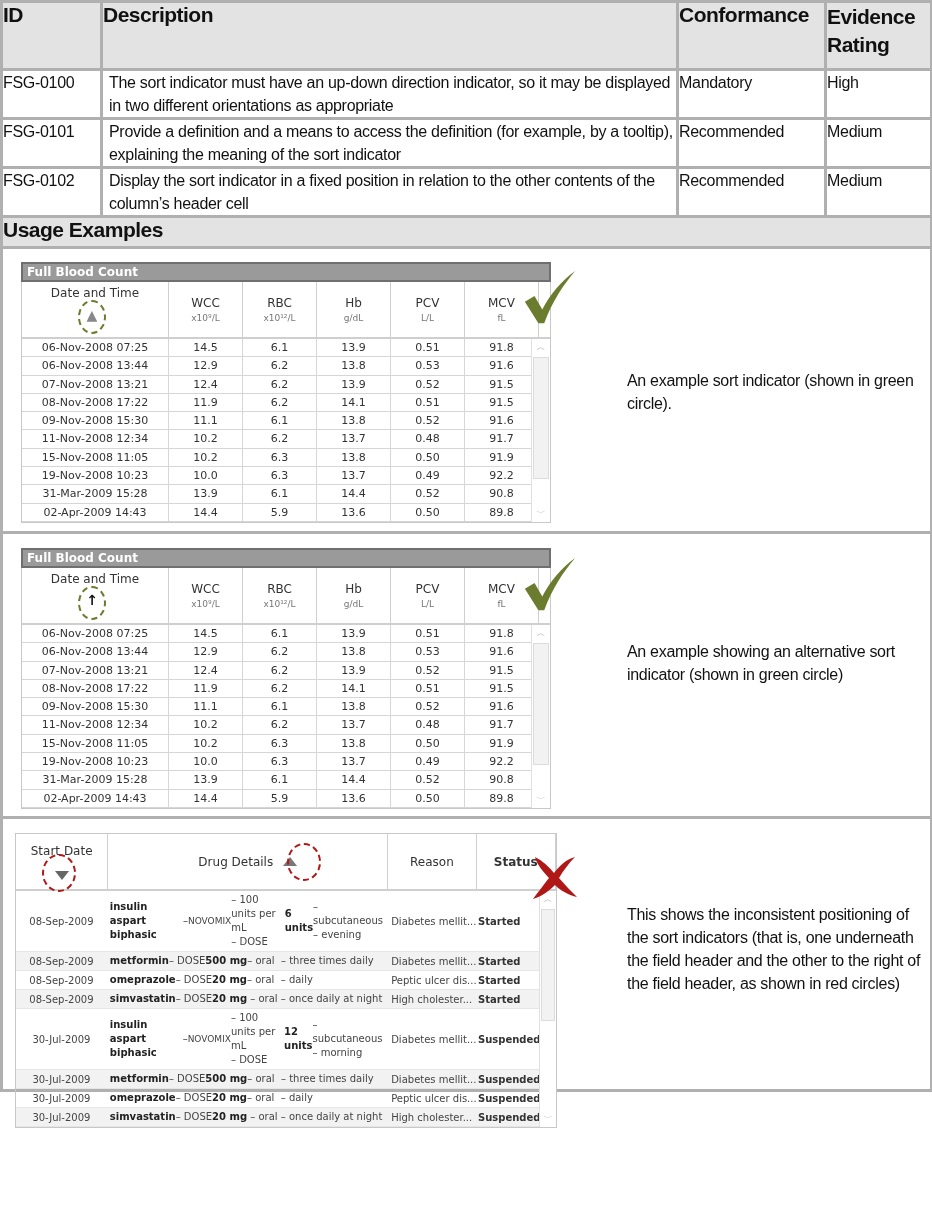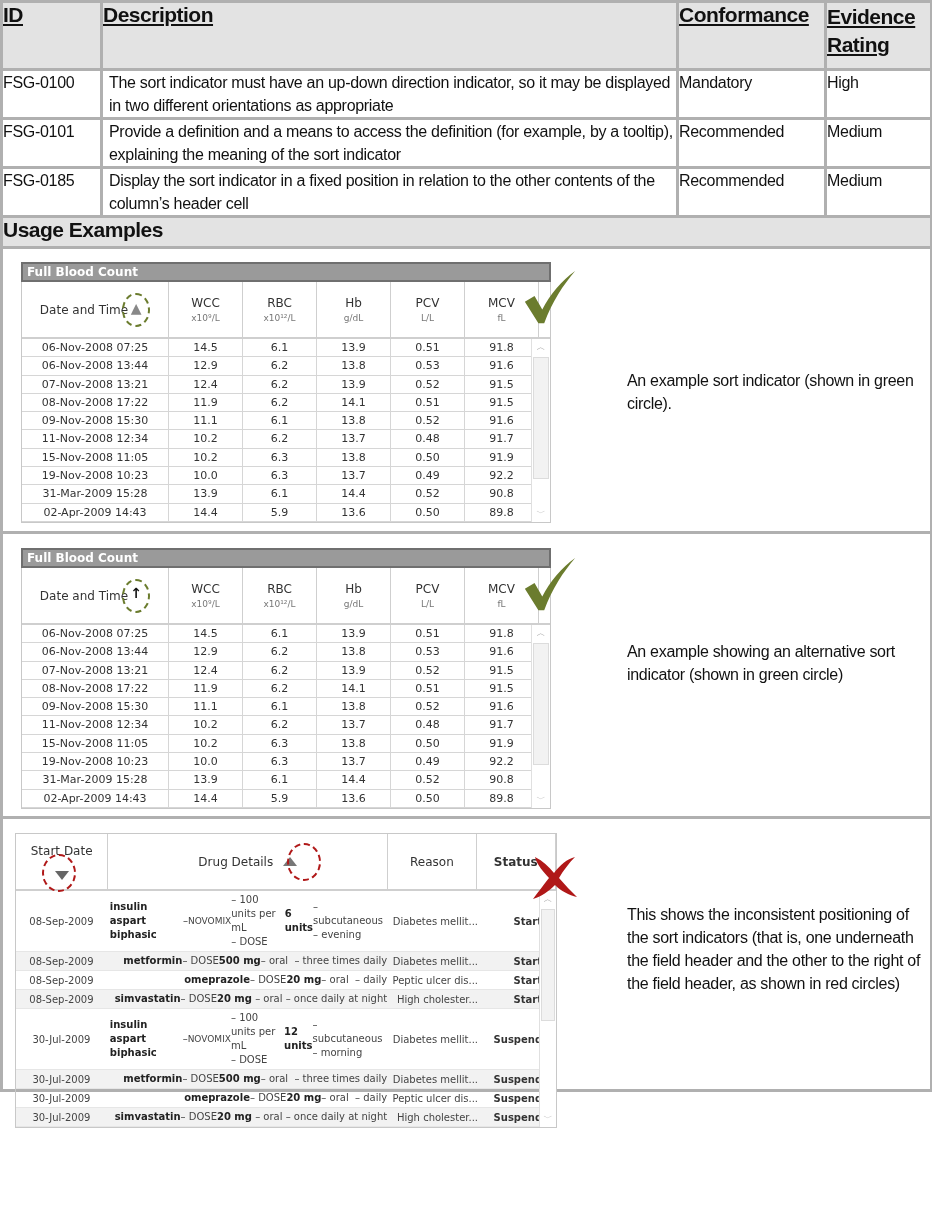--- a/index.html
+++ b/index.html
@@ -1,39 +1,39 @@
 <!DOCTYPE html>
 <html><head>
 <meta charset="utf-8">
 <style>
   html, body { margin:0; padding:0; background:#fff; }
   body { width:932px; height:1219px; position:relative; overflow:hidden;
          font-family:"Liberation Sans", sans-serif; color:#111; }
   .frame { position:absolute; left:0; top:0; width:930px; }
   table.guide { border-collapse:collapse; width:930px; table-layout:fixed; }
   table.guide td, table.guide th { border:3px solid #b0b0b0; vertical-align:top; padding:0; }
-  table.guide th { background:#e3e3e3; text-align:left; font-weight:bold; font-size:21px; letter-spacing:-0.5px;text-decoration:underline; }
+  table.guide th { background:#e3e3e3; text-align:left; font-weight:bold; font-size:21px; letter-spacing:-0.5px; }
   .hdr { height:68px; }
   .hdr th { vertical-align:middle; padding:0 6px; }
   .hdr th.er { line-height:28px; }
   .row td { font-size:16px; line-height:23px; padding:7px 6px 9px 6px; letter-spacing:-0.3px; }
   .row td.desc { padding-left:6px; }
   .usage-hdr td { background:#e3e3e3; font-weight:bold; font-size:21px; padding:6px 6px; height:28px; letter-spacing:-0.5px;}
   .example td { height:280px; position:relative; }
   .ex-inner { position:relative; width:100%; height:100%; }
   .caption { position:absolute; left:624px; font-size:16px; line-height:23px; width:300px; letter-spacing:-0.3px; color:#111; }
 
   
   .fbc { position:absolute; left:18px; width:530px; font-family:"DejaVu Sans", sans-serif; }
   .fbc-title { background:#9a9a9a; border:2px solid #6f6f6f; color:#fff; font-weight:bold; font-size:12px; height:16px; line-height:16px; padding-left:4px; }
   .fbc-grid { border:1px solid #c8c8c8; border-top:none; position:relative; }
   .fbc-head { display:flex; height:55px; border-bottom:2px solid #cfcfcf; }
   .fbc-head .c { border-right:1px solid #cfcfcf; display:flex; flex-direction:column; align-items:center; justify-content:center; font-size:12px; color:#333; }
   .fbc-head .c .u { font-size:9px; color:#777; margin-top:3px; }
-  .fbc-head .c0 { width:146px; flex-direction:row; }
+  .fbc-head .c0 { width:146px; flex-direction:column; }
   .c1,.c2,.c3,.c4 { width:73px; }
   .c5 { width:73px; }
   .fbc-body { position:relative; }
   .fbc-row { display:flex; height:17.3px; border-bottom:1px solid #d6d6d6; font-size:11px; color:#333; }
   .fbc-row .c { border-right:1px solid #d6d6d6; text-align:center; line-height:17px; }
   .fbc-row .c0 { width:146px; }
   .scroll { position:absolute; right:0; top:0; width:18px; bottom:0; background:#fff; border-left:1px solid #e0e0e0; }
   .scroll .thumb { position:absolute; left:1px; right:1px; top:18px; height:120px; background:#f2f2f2; border:1px solid #dcdcdc; }
   .scroll .ar { position:absolute; left:0; width:18px; text-align:center; font-size:9px; color:#aaa; }
   .sort-circle { position:relative; display:inline-block; width:28px; height:34px; margin-left:-6px; }
@@ -42,21 +42,21 @@
   .sort-circle .glyph.arrow { color:#111; font-weight:bold; font-size:14px; top:6px; }
   .check { position:absolute; left:518px; width:58px; height:58px; }
 
   
   .med { position:absolute; left:12px; width:540px; font-family:"DejaVu Sans", sans-serif; border:1px solid #c8c8c8; }
   .med-head { display:flex; height:55px; border-bottom:2px solid #cfcfcf; }
   .med-head .c { border-right:1px solid #cfcfcf; display:flex; align-items:center; justify-content:center; font-size:12px; color:#333; position:relative; }
   .m0 { width:92px;gap:8px; } .m1 { width:281px; } .m2 { width:88px; } .m3 { width:79px;font-weight:bold; }
   .med-row { display:flex; font-size:10px; color:#444; border-bottom:1px solid #e6e6e6; }
   .med-row.alt { background:#f2f2f2; }
-  .med-row .c { display:flex; align-items:center; padding:2px 0;justify-content:flex-end; }
+  .med-row .c { display:flex; align-items:center; padding:2px 0; }
   .med-row .m0 { justify-content:center; }
   .med-row .m1 { padding-left:3px; line-height:14px; }
   .med-row .m2 { padding-left:4px; }
   .med-row .m3 { padding-left:0px; font-weight:bold; color:#333; }
   .med-row b { color:#222; }
   .red-circle { position:absolute; width:30px; height:34px; border:2.5px dashed #b01818; border-radius:50%; }
   .tri { width:0; height:0; border-left:7px solid transparent; border-right:7px solid transparent; }
   .tri.up { border-bottom:9px solid #777; }
   .tri.down { border-top:9px solid #666; }
   .cross { position:absolute; left:526px; width:50px; height:48px; }
@@ -85,21 +85,21 @@
     <td>Mandatory</td>
     <td>High</td>
   </tr>
   <tr class="row">
     <td>FSG-0101</td>
     <td class="desc">Provide a definition and a means to access the definition (for example, by a tooltip), explaining the meaning of the sort indicator</td>
     <td>Recommended</td>
     <td>Medium</td>
   </tr>
   <tr class="row">
-    <td>FSG-0185</td>
+    <td>FSG-0102</td>
     <td class="desc">Display the sort indicator in a fixed position in relation to the other contents of the column’s header cell</td>
     <td>Recommended</td>
     <td>Medium</td>
   </tr>
   <tr class="usage-hdr">
     <td colspan="4">Usage Examples</td>
   </tr>
 
   <tr class="example">
     <td colspan="4" style="height:282px;">

